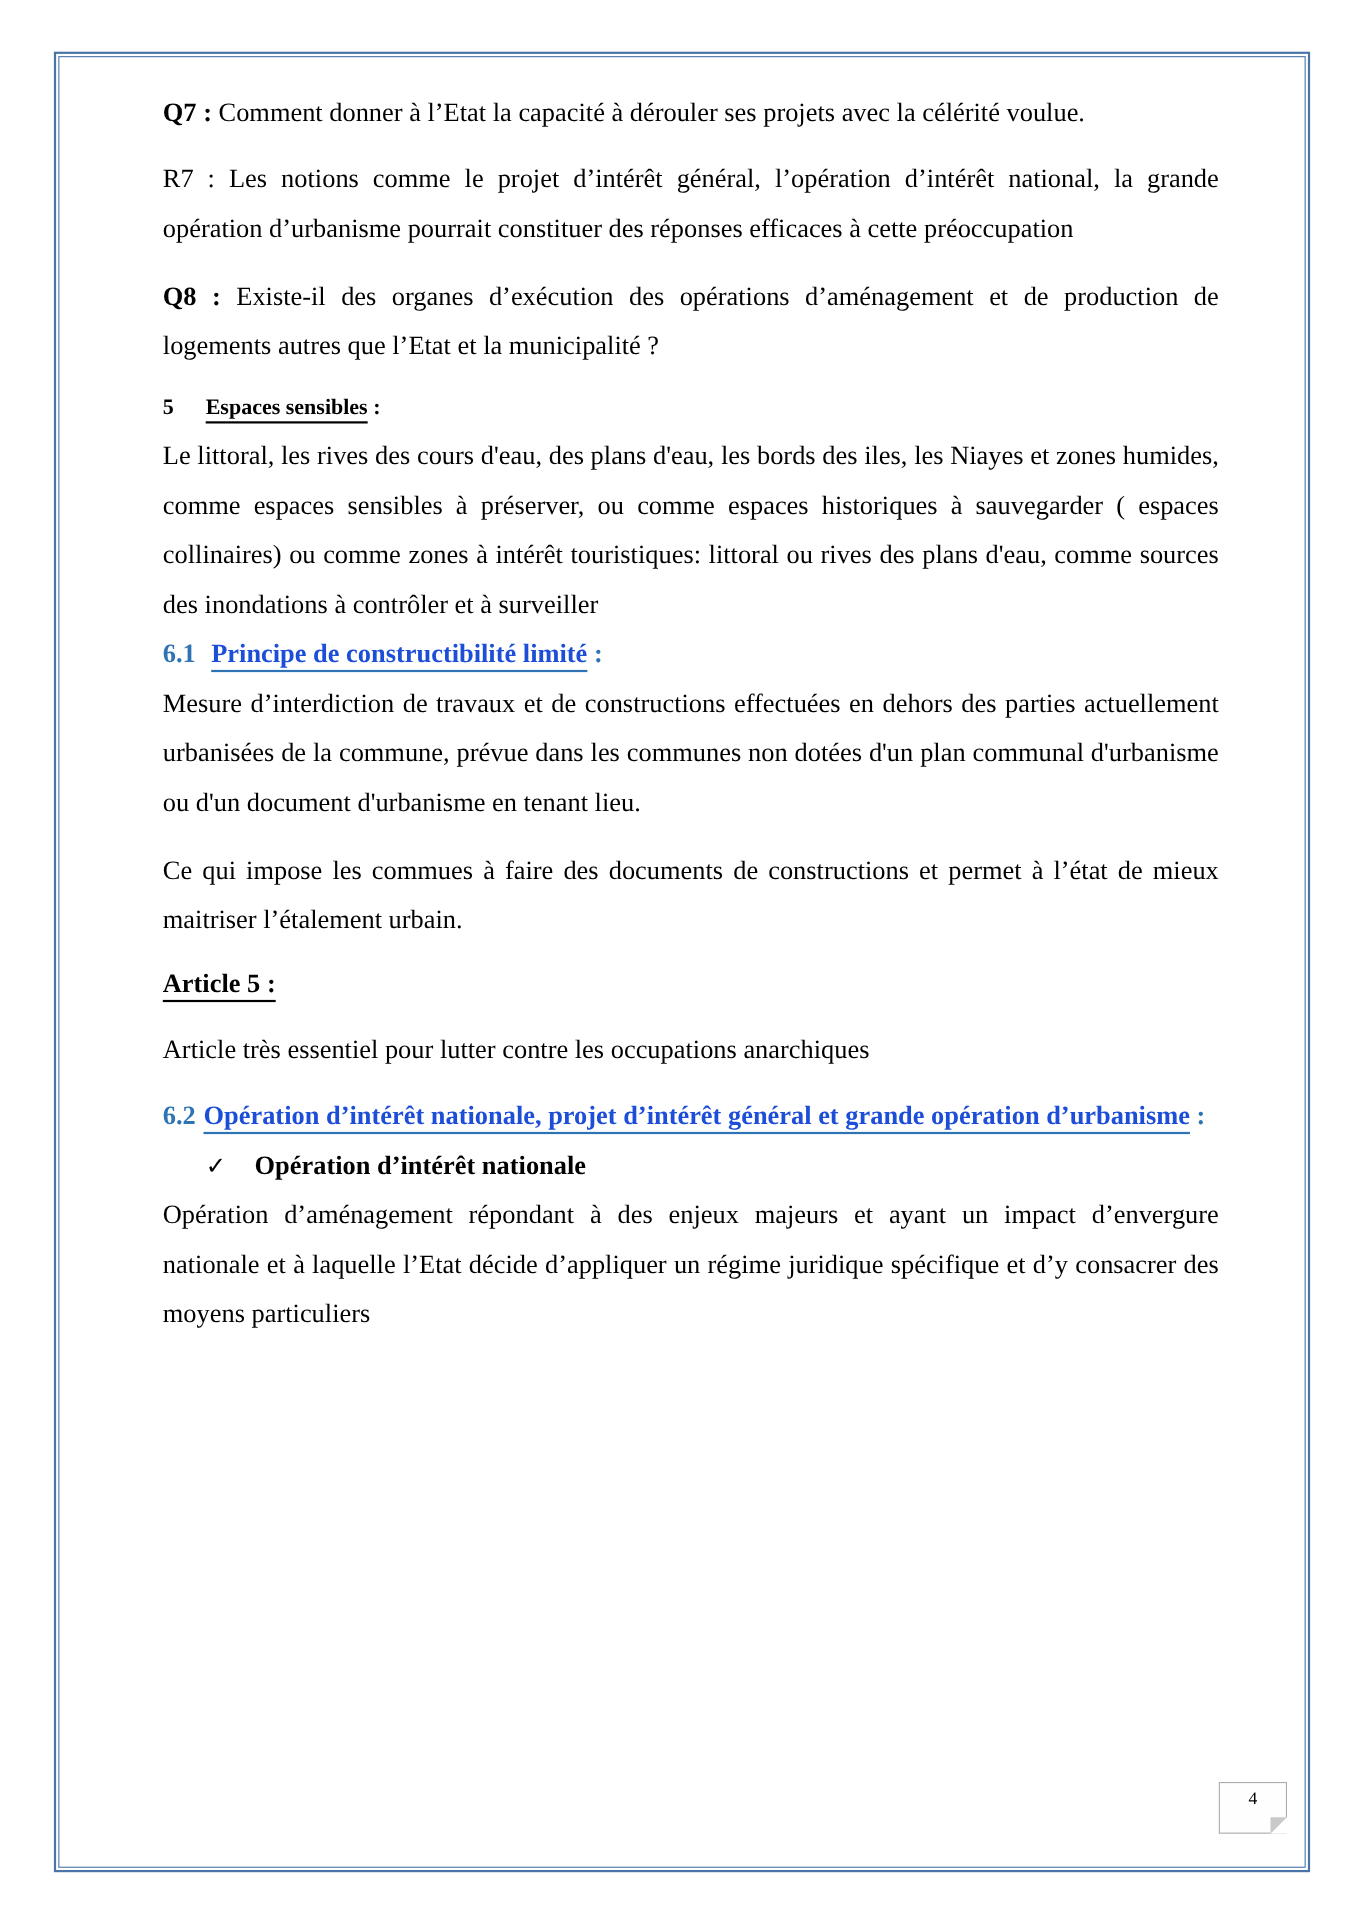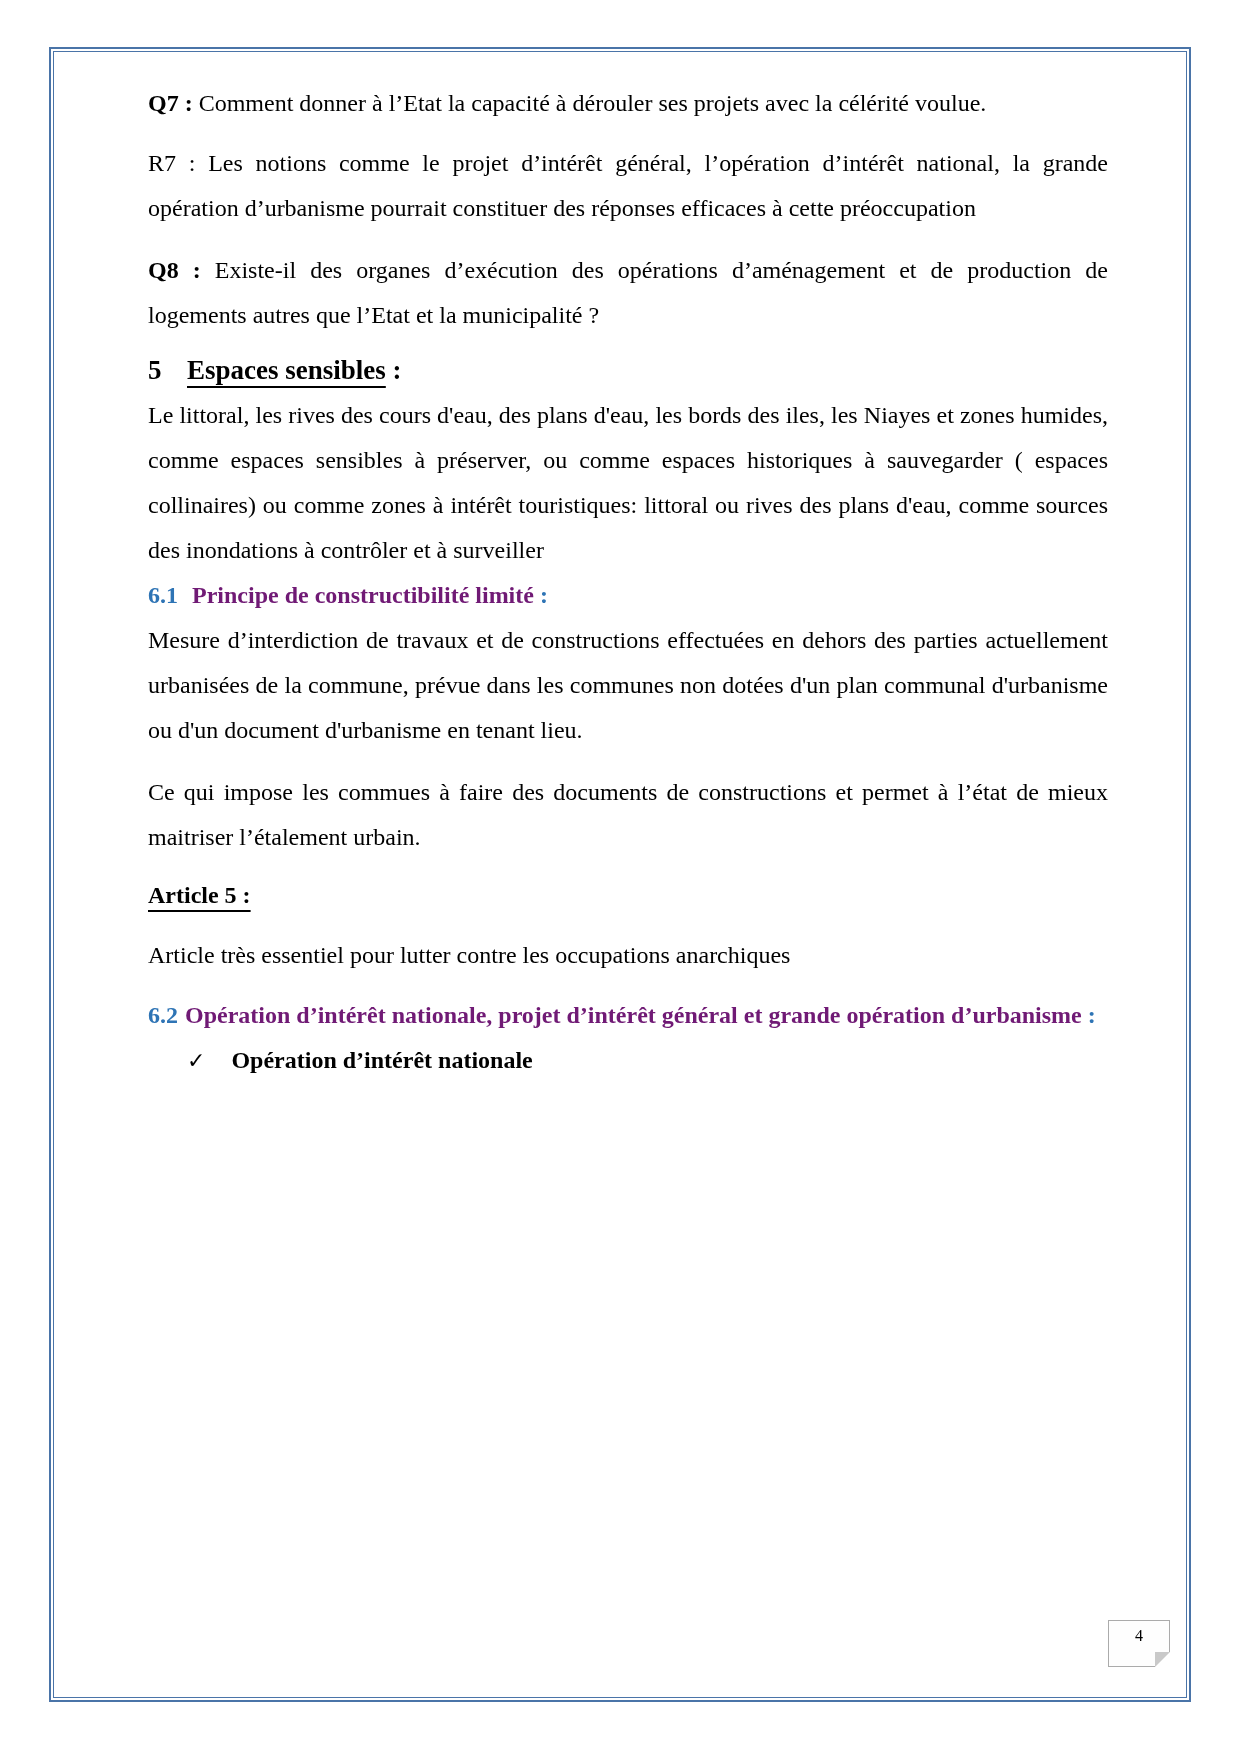--- a/index.html
+++ b/index.html
@@ -22,28 +22,28 @@
   .content p,.content div.h{margin:0;}
   .g10{margin-top:10px!important;}
   .g12{margin-top:12px!important;}
   .g13{margin-top:13px!important;}
   .g15{margin-top:15px!important;}
   .g17{margin-top:17px!important;}
   .qlabel{font-weight:bold;}
   .rlabel{font-weight:normal;color:#000000;}
   .b{font-weight:bold;}
   .h{font-weight:bold;}
-  .hnum2{margin-left:35px;font-size:27px;}
+  .hnum2{margin-left:35px;font-size:20px;}
   .hnum2 .num{display:inline-block;min-width:14px;margin-right:25px;}
   .u{text-decoration:underline;text-decoration-thickness:2px;text-underline-offset:7px;}
   .h61{margin-left:37px;color:#2e74b5;}
   .h61 .num{margin-right:14px;}
   .h62{margin-left:37px;padding-left:39px;text-indent:-39px;color:#2e74b5;}
   .h62 .num{margin-right:7px;}
-  .blue-u{color:#701a75;text-decoration-color:#2e74b5;
+  .blue-u{color:#1d4ed8;text-decoration:underline;text-decoration-color:#2e74b5;
           text-decoration-thickness:2px;text-underline-offset:7px;}
   .ind10{margin-left:10px;}
   .check-item{margin-left:39px;font-weight:bold;}
   .checkmark{font-weight:normal;margin-right:26px;font-family:"DejaVu Sans",sans-serif;font-size:22px;}
   .pagenum-box{
     position:absolute;left:1108px;top:1620px;width:60px;height:45px;
     border:1px solid #ababab;background:#fefefe;text-align:center;
     font-size:16px;line-height:30px;font-family:"Liberation Serif",serif;
   }
   .pagenum-fold{
@@ -81,19 +81,20 @@
   <div class="h g13"><span class="u">Article 5 :</span></div>
 
 
   <p class="g15">Article très essentiel pour lutter contre les occupations anarchiques</p>
 
   <div class="h h62 g15"><span class="num">6.2</span><span class="blue-u">Opération d’intérêt nationale, projet d’intérêt général et grande opération d’urbanisme</span><span> :</span></div>
 
 
   <div class="check-item"><span class="checkmark">✓</span><span>Opération d’intérêt nationale</span></div>
 
+  <p class="ind10">Opération d’aménagement répondant à des enjeux majeurs et ayant un impact d’envergure nationale et à laquelle l’Etat décide d’appliquer un régime juridique spécifique et d’y consacrer des moyens particuliers</p>
 
 </div>
 
 <div class="pagenum-box">
   <span>4</span>
   <div class="pagenum-fold"></div>
 </div>
 
 </body></html>

